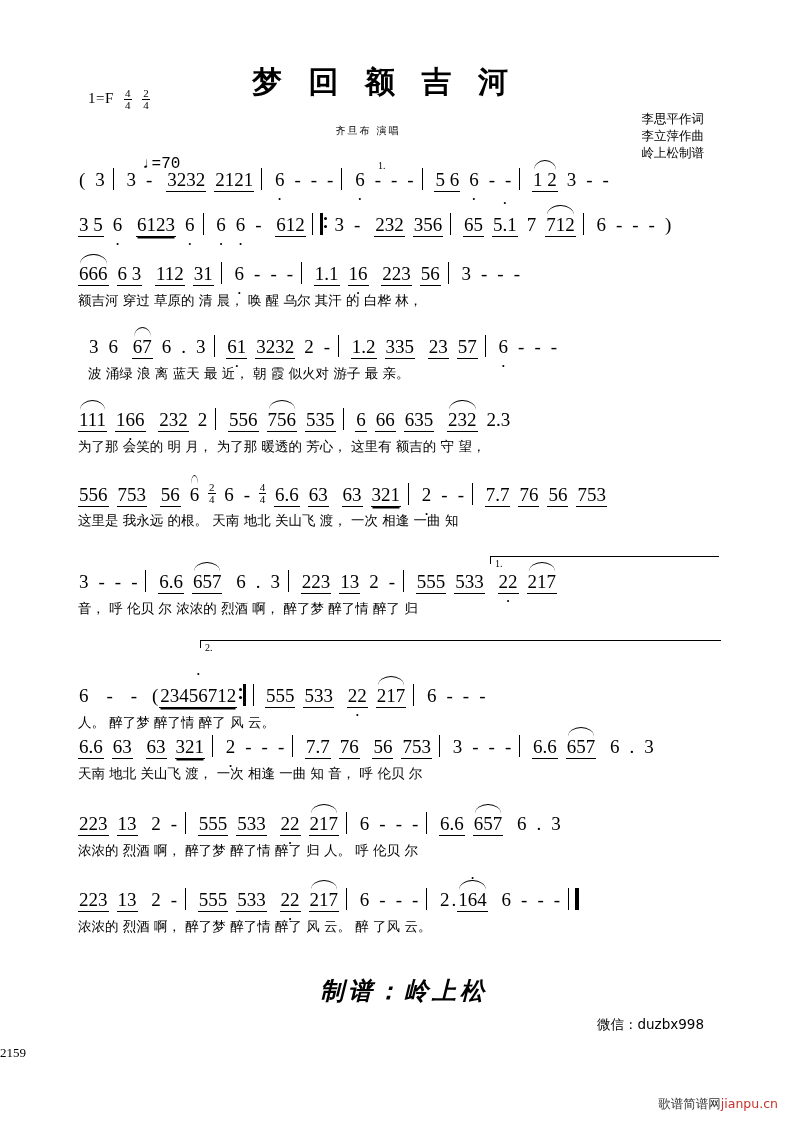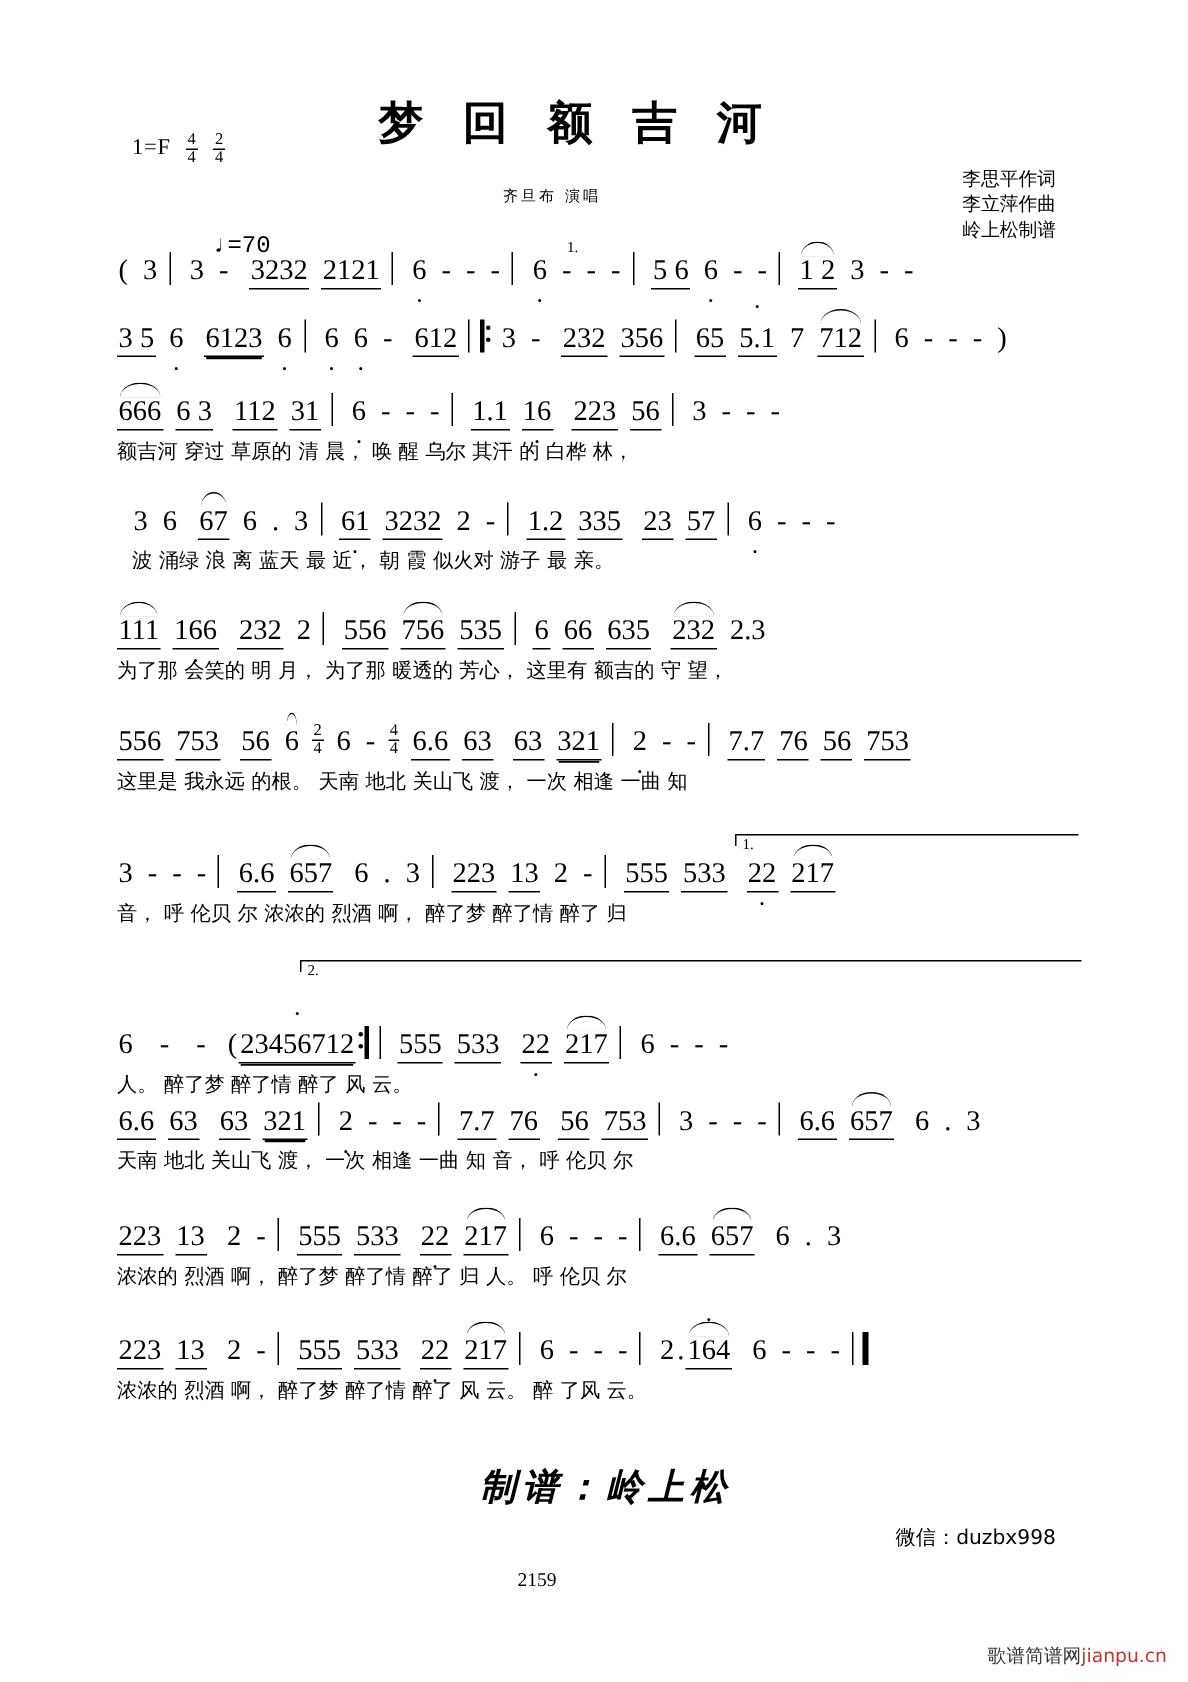--- a/index.html
+++ b/index.html
@@ -40,21 +40,21 @@
   .tie::before{content:"";position:absolute;left:2px;right:2px;top:-9px;height:9px;border-top:1.3px solid #000;border-radius:50%/100% 100% 0 0;}
   .meter{display:inline-block;text-align:center;font-size:11px;line-height:1.0;vertical-align:-2px;margin:0 3px;}
   .meter span{display:block;}
   .meter .num{border-bottom:1.3px solid #000;padding:0 1px;}
   .vbox{position:absolute;font-size:10px;font-family:"Liberation Serif",serif;}
   .vline{position:absolute;border-top:1px solid #000;border-left:1px solid #000;height:7px;}
 
   
   .sign{position:absolute;left:320px;top:975px;font-size:24px;font-family:"DejaVu Serif",serif;font-style:italic;font-weight:bold;letter-spacing:4px;}
   .wechat{position:absolute;right:88px;top:1016px;font-size:13.5px;font-family:"DejaVu Sans",sans-serif;}
-  .pagenum{position:absolute;left:0;top:1045px;width:716px;text-align:center;font-size:13px;}
+  .pagenum{position:absolute;left:0;top:1045px;width:716px;font-size:13px;}
   .watermark{position:absolute;right:14px;bottom:8px;font-size:12.5px;font-family:"DejaVu Sans",sans-serif;color:#333;}
   .watermark .red{color:#c9332b;}
 </style>
 </head>
 <body>
 
 <div class="page">
 
   <div class="key-sig">
     <span>1=F</span>

